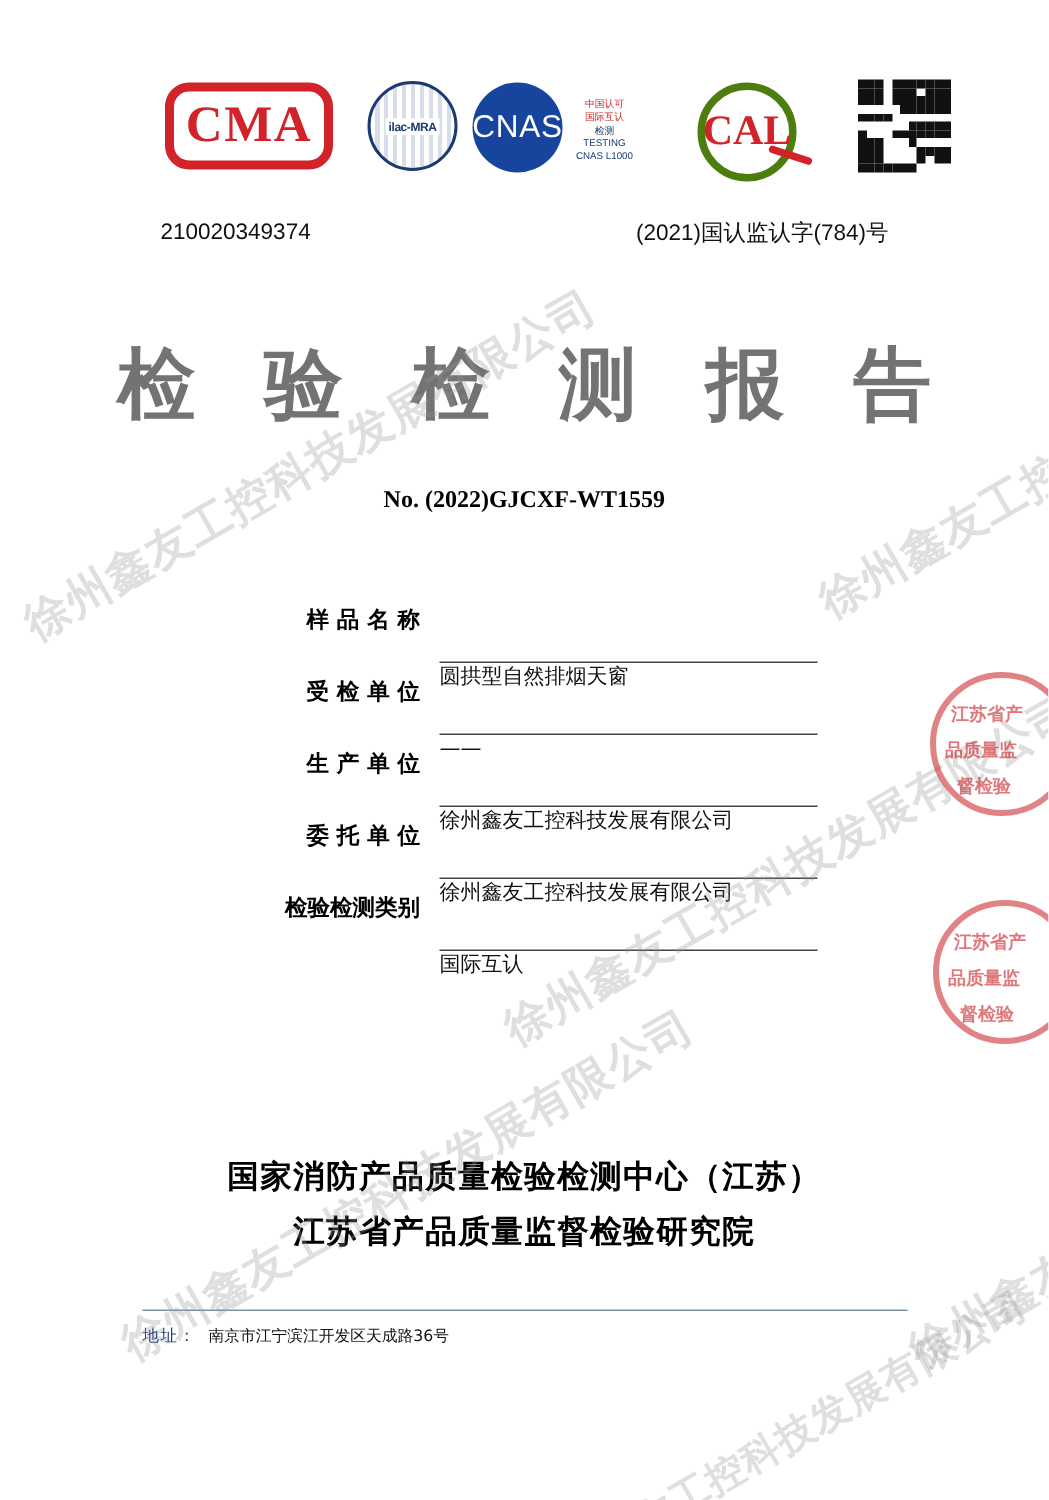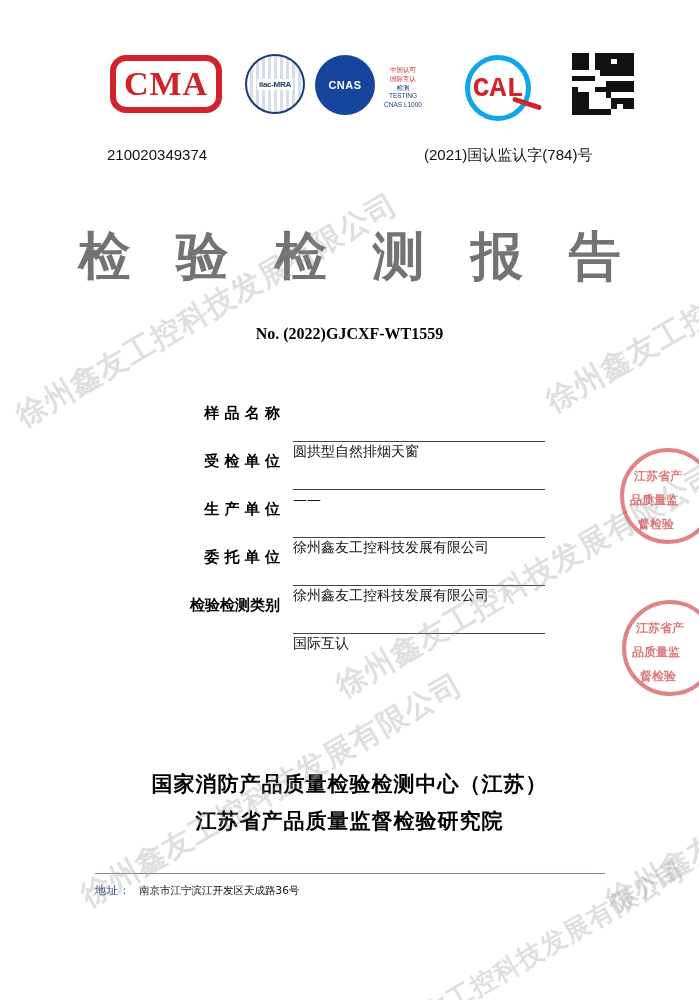--- a/index.html
+++ b/index.html
@@ -89,22 +89,22 @@
     display: flex;
     align-items: center;
     justify-content: center;
   }
   .cnas-inner {
     width: 60px;
     height: 60px;
     border-radius: 50%;
     background: #17459e;
     color: #ffffff;
-    font-weight: bold;
-    font-size: 11px;
+    font-weight: normal;
+    font-size: 21px;
     display: flex;
     align-items: center;
     justify-content: center;
     letter-spacing: 0.5px;
   }
 
   
   .cnas-text {
     left: 370px;
     width: 66px;
@@ -126,24 +126,24 @@
     width: 86px;
     height: 66px;
     display: flex;
     align-items: center;
     justify-content: center;
   }
   .cal-circle {
     width: 66px;
     height: 66px;
     border-radius: 50%;
-    border: 5px solid #0ea5e9;
+    border: 5px solid #4d7c0f;
     box-sizing: border-box;
     color: #d3232a;
-    font-family: Liberation Mono, monospace;
+    font-family: Liberation Serif, serif;
     font-weight: bold;
     font-size: 28px;
     display: flex;
     align-items: center;
     justify-content: center;
     position: relative;
   }
   .cal-tail {
     position: absolute;
     right: -16px;

